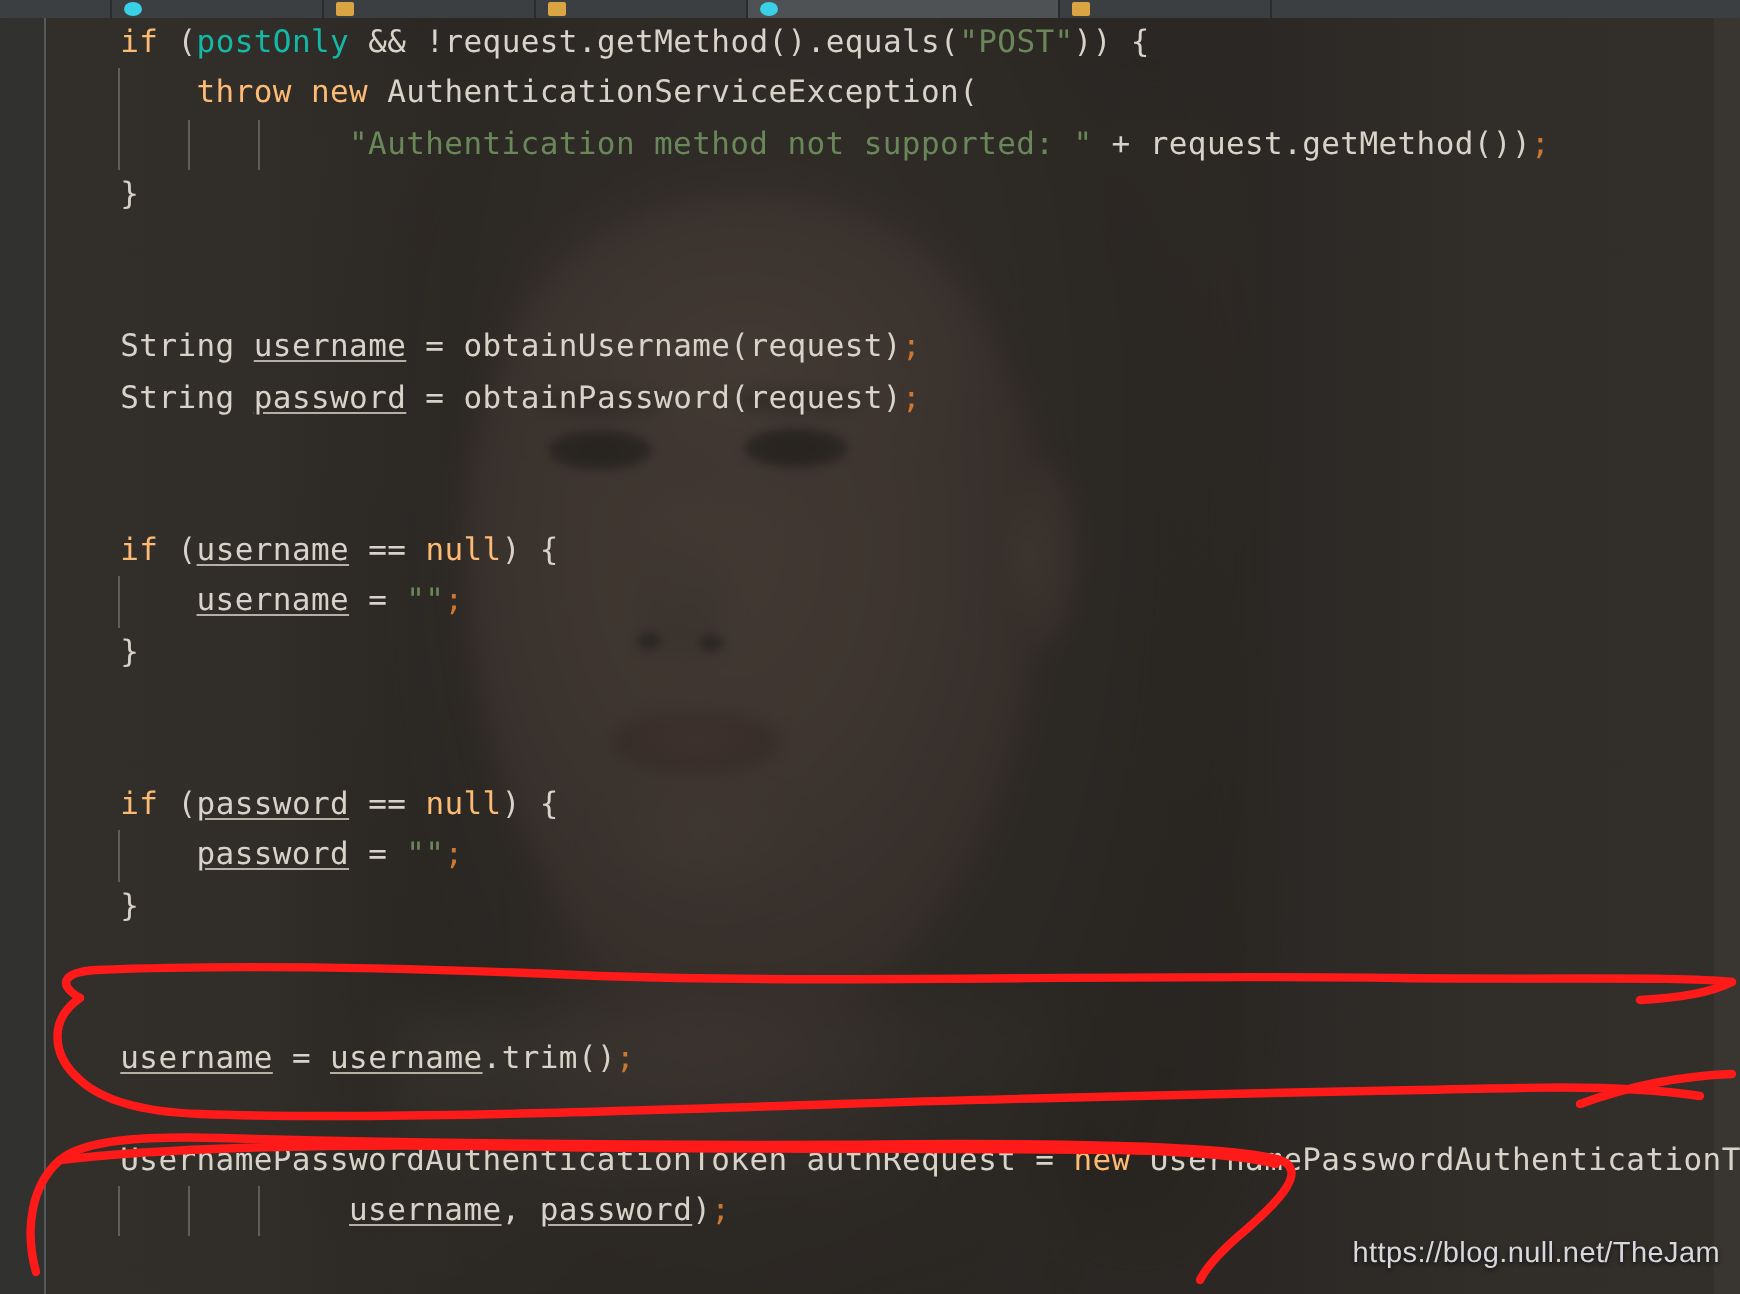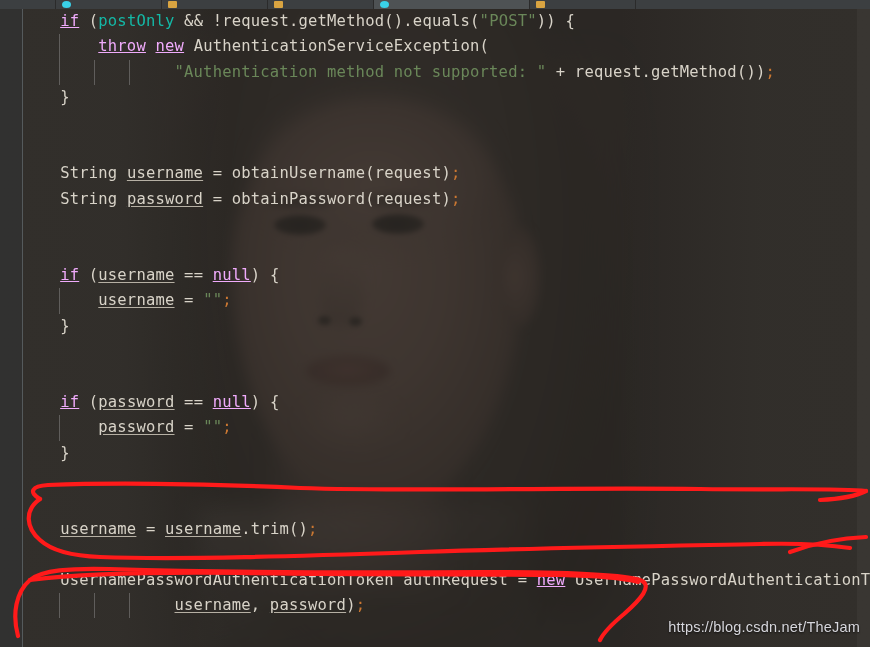--- a/index.html
+++ b/index.html
@@ -227,21 +227,21 @@
 
   
   .guide {
     position: absolute;
     top: 0;
     width: 1px;
     background: rgba(160,160,160,0.42);
   }
 
   
-  .kw   { color: #f0abfc; text-decoration: underline; }
+  .kw   { color: #fdba74; }
   .str  { color: #6a8759; }
   .cmt  { color: #808da8; }
   .fld  { color: #14b8a6; }
   .pun  { color: #cc7832; }
   .ident{ color: #d8d3c8; }
   .var-underline {
     color: #d8d3c8;
     text-decoration: underline;
     text-decoration-color: #b6b0a4;
     text-underline-offset: 2px;
@@ -341,15 +341,15 @@
       <path d="M 790,552 C 812,544 838,538 866,537"></path>
 
       <path d="M 18,636 C 12,614 16,592 30,580 C 42,570 70,568 110,569
                C 220,572 360,573 480,572 C 560,572 620,574 640,580
                C 654,585 640,600 624,614 C 612,624 604,632 600,640"></path>
       <path d="M 30,580 C 80,574 160,572 240,573 C 360,575 470,574 560,575
                C 600,576 622,578 638,582"></path>
     </g>
   </svg>
 
-  <div id="watermark">https://blog.csdn.net/TheJam</div>
+  <div id="watermark">https://blog.null.net/TheJam</div>
 
 </div>
 
 </body></html>

